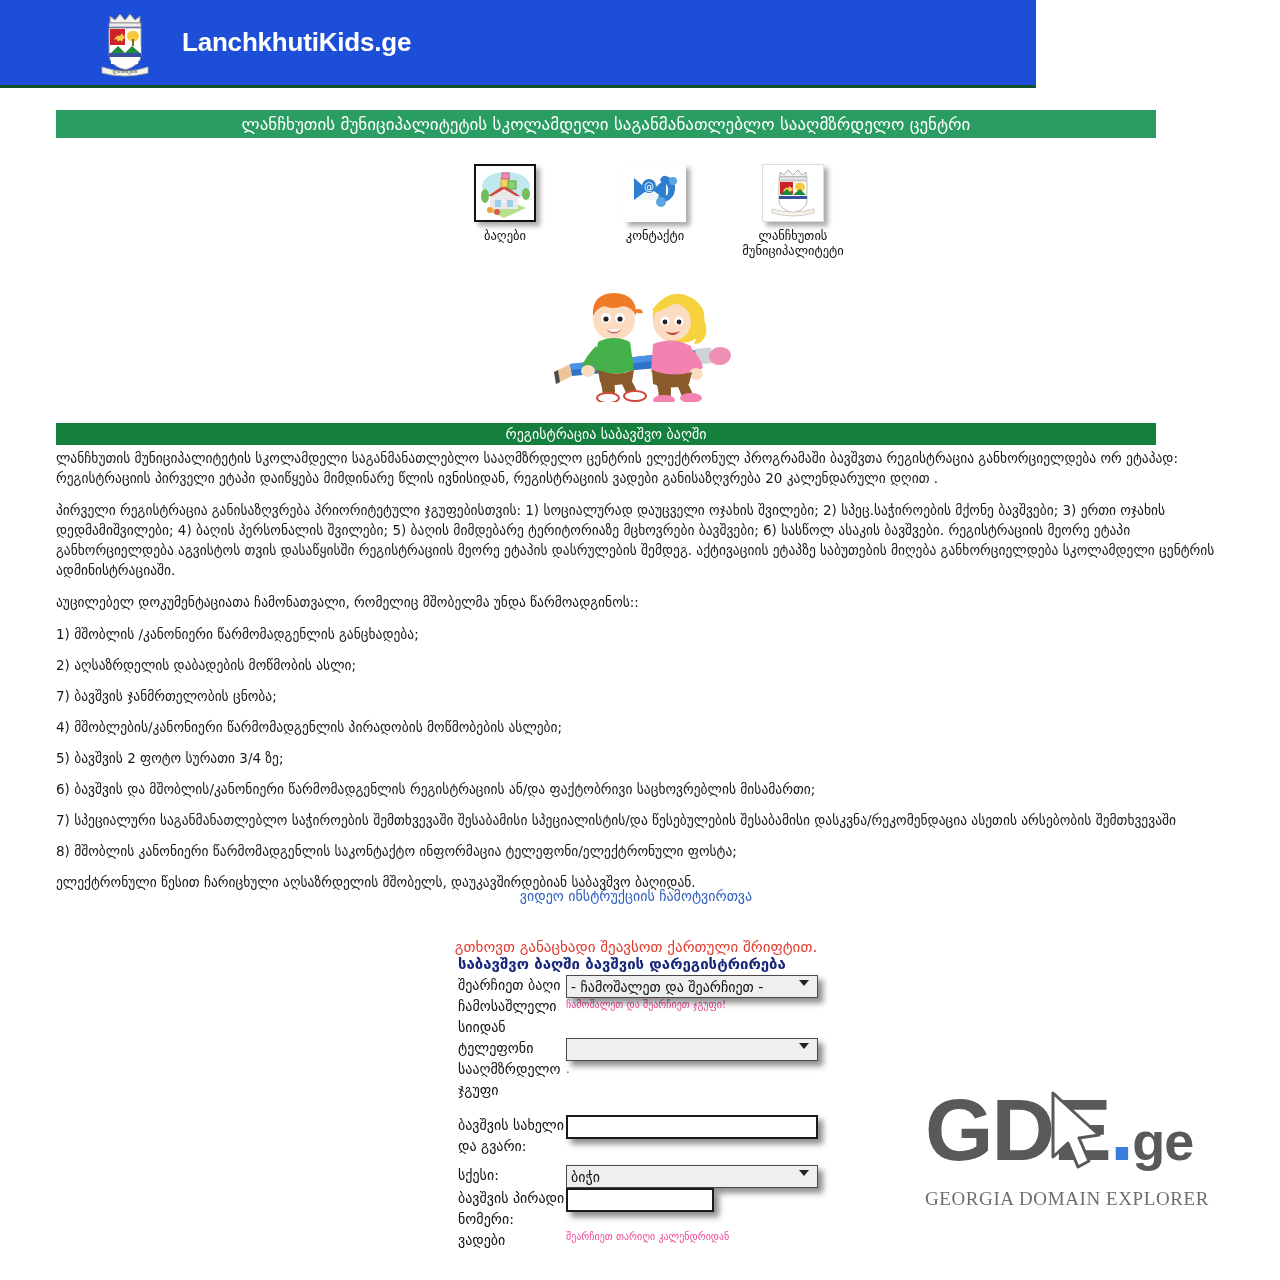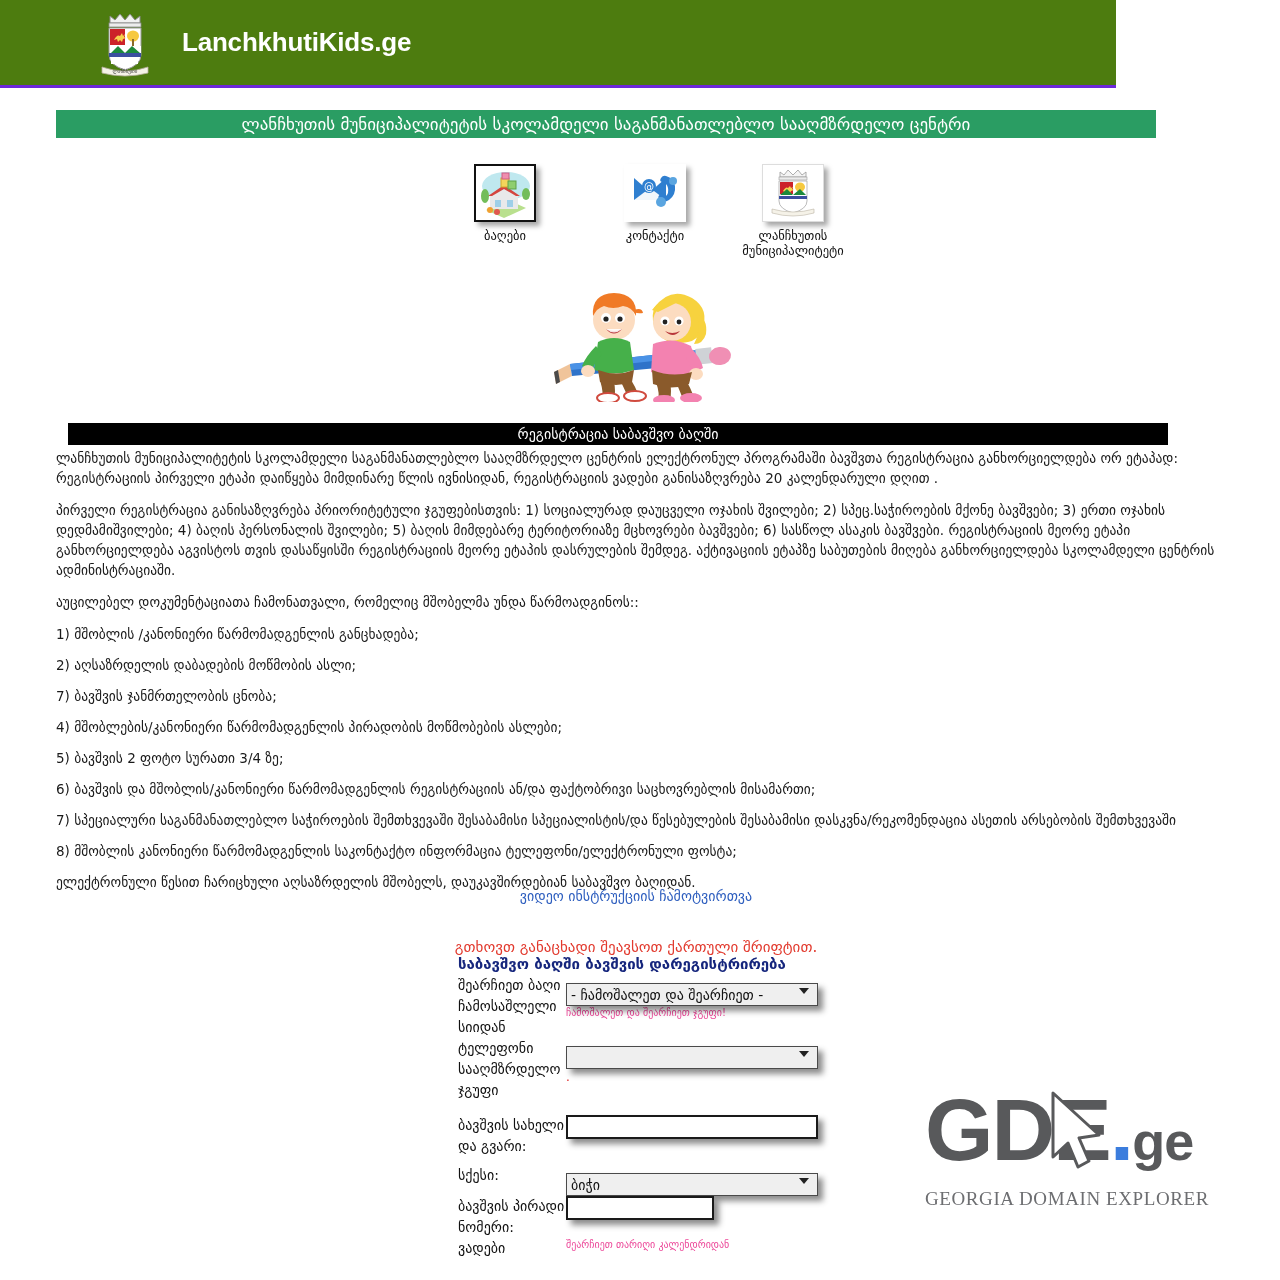--- a/index.html
+++ b/index.html
@@ -8,23 +8,23 @@
     width: 1280px; height: 1280px;
     background: #ffffff;
     font-family: "DejaVu Sans", "Liberation Sans", sans-serif;
     overflow: hidden;
   }
   #page { position: relative; width: 1280px; height: 1280px; background:#fff; }
 
   
   .top-header {
     position: absolute; top: 0; left: 0;
-    width: 1116px; height: 88px;
-    background: #4d7c0f;
-    border-bottom: 3px solid #6d28d9;
+    width: 1036px; height: 88px;
+    background: #1d4ed8;
+    border-bottom: 3px solid #14532d;
     display: flex; align-items: center;
   }
   .crest-wrap { margin-left: 96px; width: 64px; height: 72px; position: relative; }
   .site-title {
     margin-left: 22px;
     color: #ffffff;
     font-size: 26px;
     font-weight: bold;
     letter-spacing: -0.2px;
     font-family: "Liberation Sans", sans-serif;
@@ -75,26 +75,25 @@
   
   .kids {
     position: absolute; top: 272px; left: 548px;
     width: 200px; height: 130px;
   }
 
   
   .reg-band {
     position: absolute; top: 423px; left: 56px;
     width: 1100px; height: 22px;
-    background: #000000;
+    background: #15803d;
     color: #fff;
     font-size: 14px;
     text-align: center;
     line-height: 22px;
-    margin-left: 12px;
   }
 
   
   .body-text {
     position: absolute; top: 448px; left: 56px;
     width: 1160px;
     font-size: 13.5px;
     color: #1a1a1a;
     line-height: 20px;
     text-align: left;
@@ -146,21 +145,21 @@
     font-size: 14px;
     color: #111;
     background: #efefef;
     border: 1px solid #4a4a4a;
     box-shadow: 5px 5px 6px rgba(0,0,0,0.45);
     padding: 1px 4px;
     height: 23px;
   }
   select.gde { width: 252px; background:#efefef; -webkit-appearance:none; appearance:none;
                background-image: none; }
-  .sel-wrap { position: relative; display: inline-block; margin-top: 8px; }
+  .sel-wrap { position: relative; display: inline-block; }
   .sel-arrow {
     position: absolute; right: 9px; top: 5px;
     width: 0; height: 0; pointer-events: none;
     border-left: 5px solid transparent;
     border-right: 5px solid transparent;
     border-top: 6px solid #222;
   }
   input.gde.wide  { width: 252px; background:#ffffff; border:2px solid #1a1a1a; height:24px; }
   input.gde.short { width: 148px; background:#ffffff; border:2px solid #1a1a1a; height:24px; }
 

